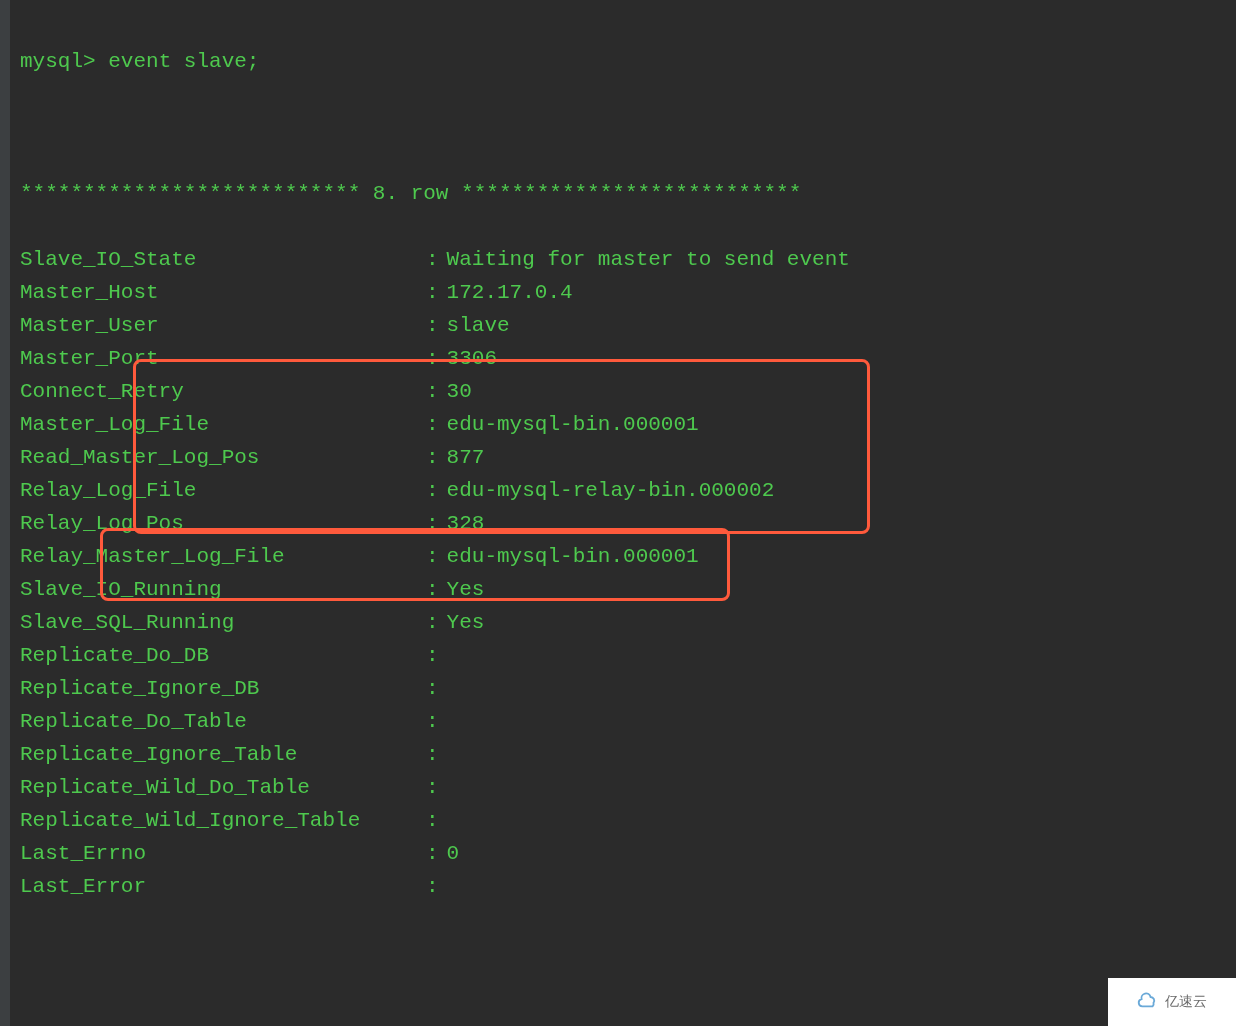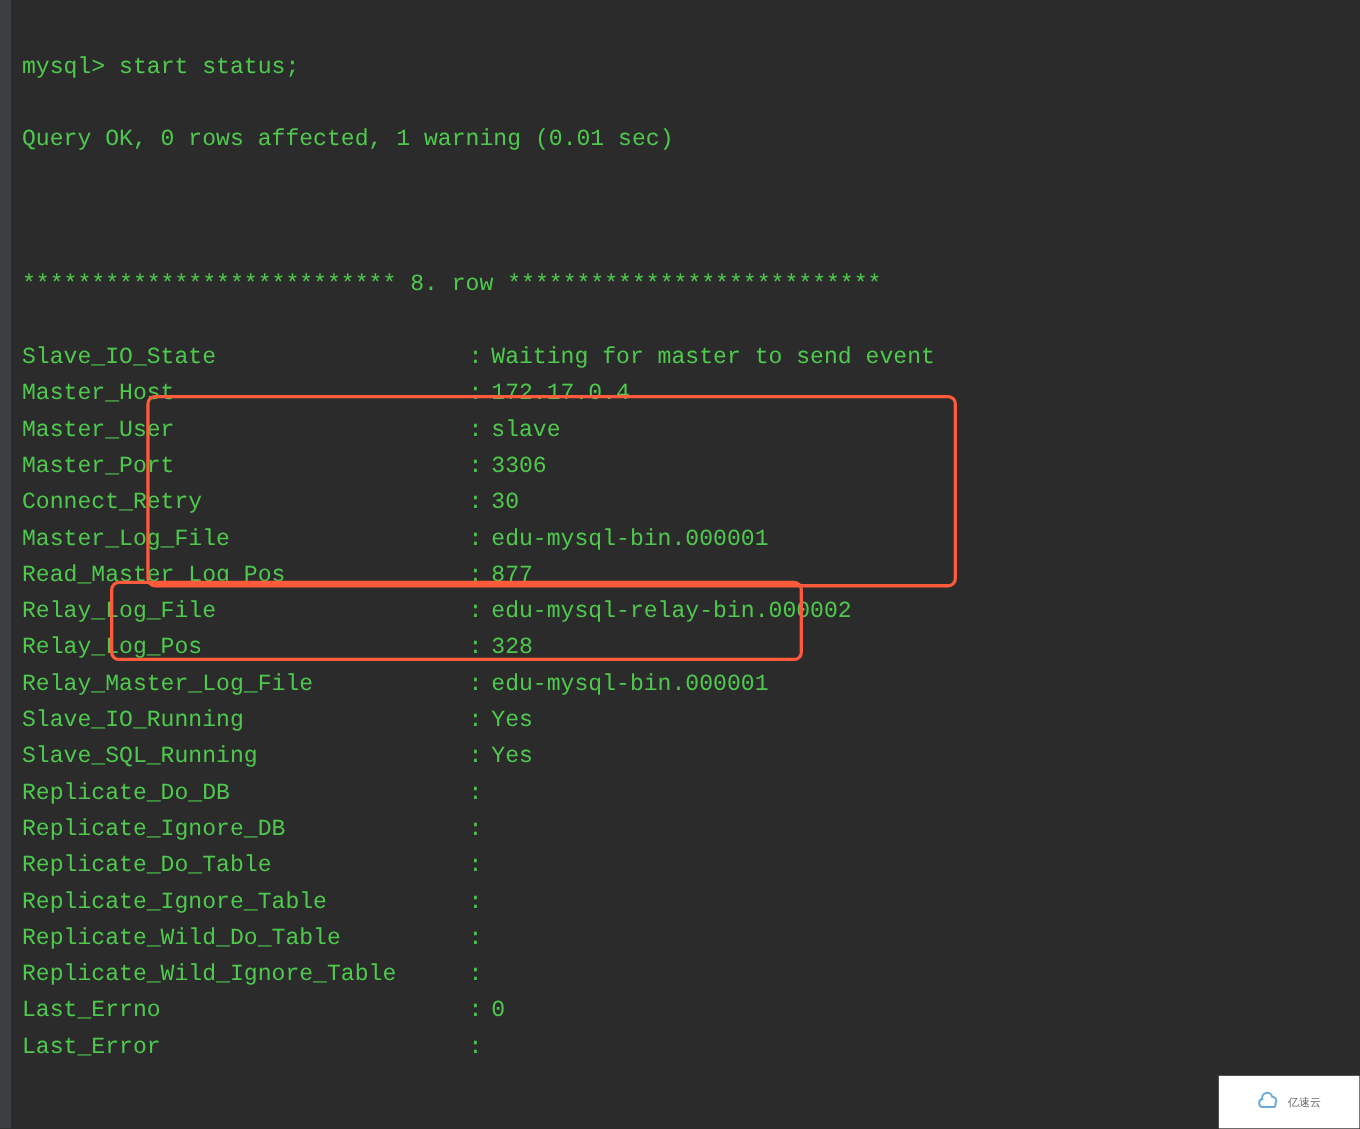--- a/index.html
+++ b/index.html
@@ -59,33 +59,32 @@
     right: 0;
     bottom: 0;
     width: 128px;
     height: 48px;
     background: #ffffff;
     display: flex;
     align-items: center;
     justify-content: center;
     gap: 6px;
     font-family: sans-serif;
-    font-size: 10px;
+    font-size: 14px;
     color: #6a6a6a;
   }
   .watermark svg { width: 22px; height: 22px; }
 </style>
 </head>
 <body>
 
 <div class="gutter"></div>
 
 <div class="terminal">
-<span class="row"><span>mysql&gt;</span> <span>start status;</span></span>
-<span class="row">Query OK, 0 rows affected, 1 warning (0.01 sec)</span>
+<span class="row"><span>mysql&gt;</span> <span>event slave;</span></span>
 <span class="row"> </span>
 <span class="row">*************************** 8. row ***************************</span>
 <div id="status-rows"><span class="row"><span class="label">Slave_IO_State</span><span class="colon">:</span><span class="val">Waiting for master to send event</span></span><span class="row"><span class="label">Master_Host</span><span class="colon">:</span><span class="val">172.17.0.4</span></span><span class="row"><span class="label">Master_User</span><span class="colon">:</span><span class="val">slave</span></span><span class="row"><span class="label">Master_Port</span><span class="colon">:</span><span class="val">3306</span></span><span class="row"><span class="label">Connect_Retry</span><span class="colon">:</span><span class="val">30</span></span><span class="row"><span class="label">Master_Log_File</span><span class="colon">:</span><span class="val">edu-mysql-bin.000001</span></span><span class="row"><span class="label">Read_Master_Log_Pos</span><span class="colon">:</span><span class="val">877</span></span><span class="row"><span class="label">Relay_Log_File</span><span class="colon">:</span><span class="val">edu-mysql-relay-bin.000002</span></span><span class="row"><span class="label">Relay_Log_Pos</span><span class="colon">:</span><span class="val">328</span></span><span class="row"><span class="label">Relay_Master_Log_File</span><span class="colon">:</span><span class="val">edu-mysql-bin.000001</span></span><span class="row"><span class="label">Slave_IO_Running</span><span class="colon">:</span><span class="val">Yes</span></span><span class="row"><span class="label">Slave_SQL_Running</span><span class="colon">:</span><span class="val">Yes</span></span><span class="row"><span class="label">Replicate_Do_DB</span><span class="colon">:</span><span class="val"></span></span><span class="row"><span class="label">Replicate_Ignore_DB</span><span class="colon">:</span><span class="val"></span></span><span class="row"><span class="label">Replicate_Do_Table</span><span class="colon">:</span><span class="val"></span></span><span class="row"><span class="label">Replicate_Ignore_Table</span><span class="colon">:</span><span class="val"></span></span><span class="row"><span class="label">Replicate_Wild_Do_Table</span><span class="colon">:</span><span class="val"></span></span><span class="row"><span class="label">Replicate_Wild_Ignore_Table</span><span class="colon">:</span><span class="val"></span></span><span class="row"><span class="label">Last_Errno</span><span class="colon">:</span><span class="val">0</span></span><span class="row"><span class="label">Last_Error</span><span class="colon">:</span><span class="val"></span></span></div>
 
 <div class="highlight-box-1"></div>
 <div class="highlight-box-2"></div>
 </div>
 
 <div class="watermark">
   <span>

